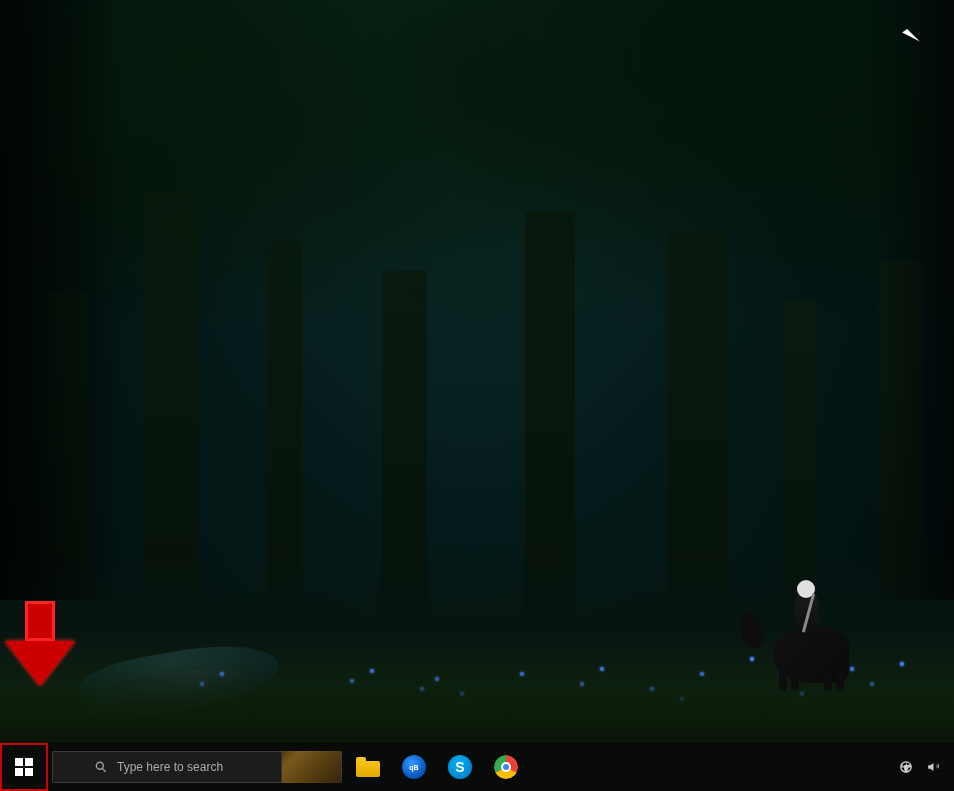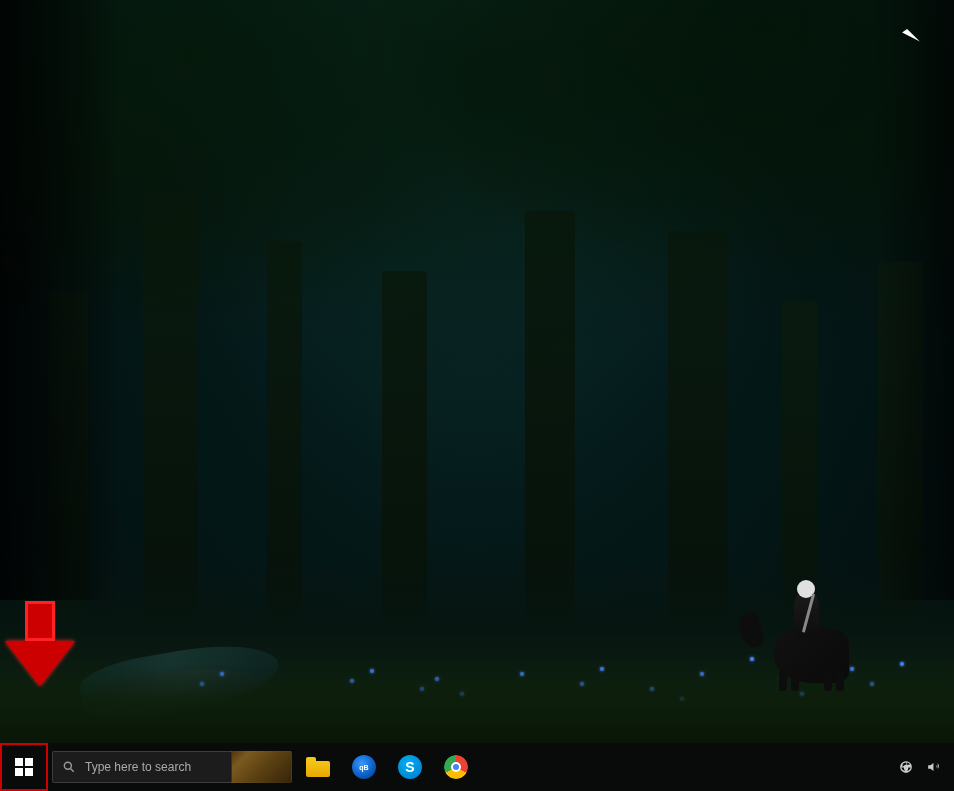--- a/index.html
+++ b/index.html
@@ -157,29 +157,30 @@
       gap: 2px;
     }
 
     .win-quad {
       background: #ffffff;
     }
 
     
     #search-bar {
       height: 32px;
-      width: 240px;
+      width: 290px;
       background: rgba(30, 30, 30, 0.95);
       border: 1px solid rgba(255,255,255,0.15);
       border-radius: 2px;
       display: flex;
       align-items: center;
       margin-left: 4px;
       flex-shrink: 0;
       cursor: text;
+      padding-left: 32px;
     }
 
     .search-icon-container {
       width: 32px;
       height: 32px;
       display: flex;
       align-items: center;
       justify-content: center;
       flex-shrink: 0;
     }

